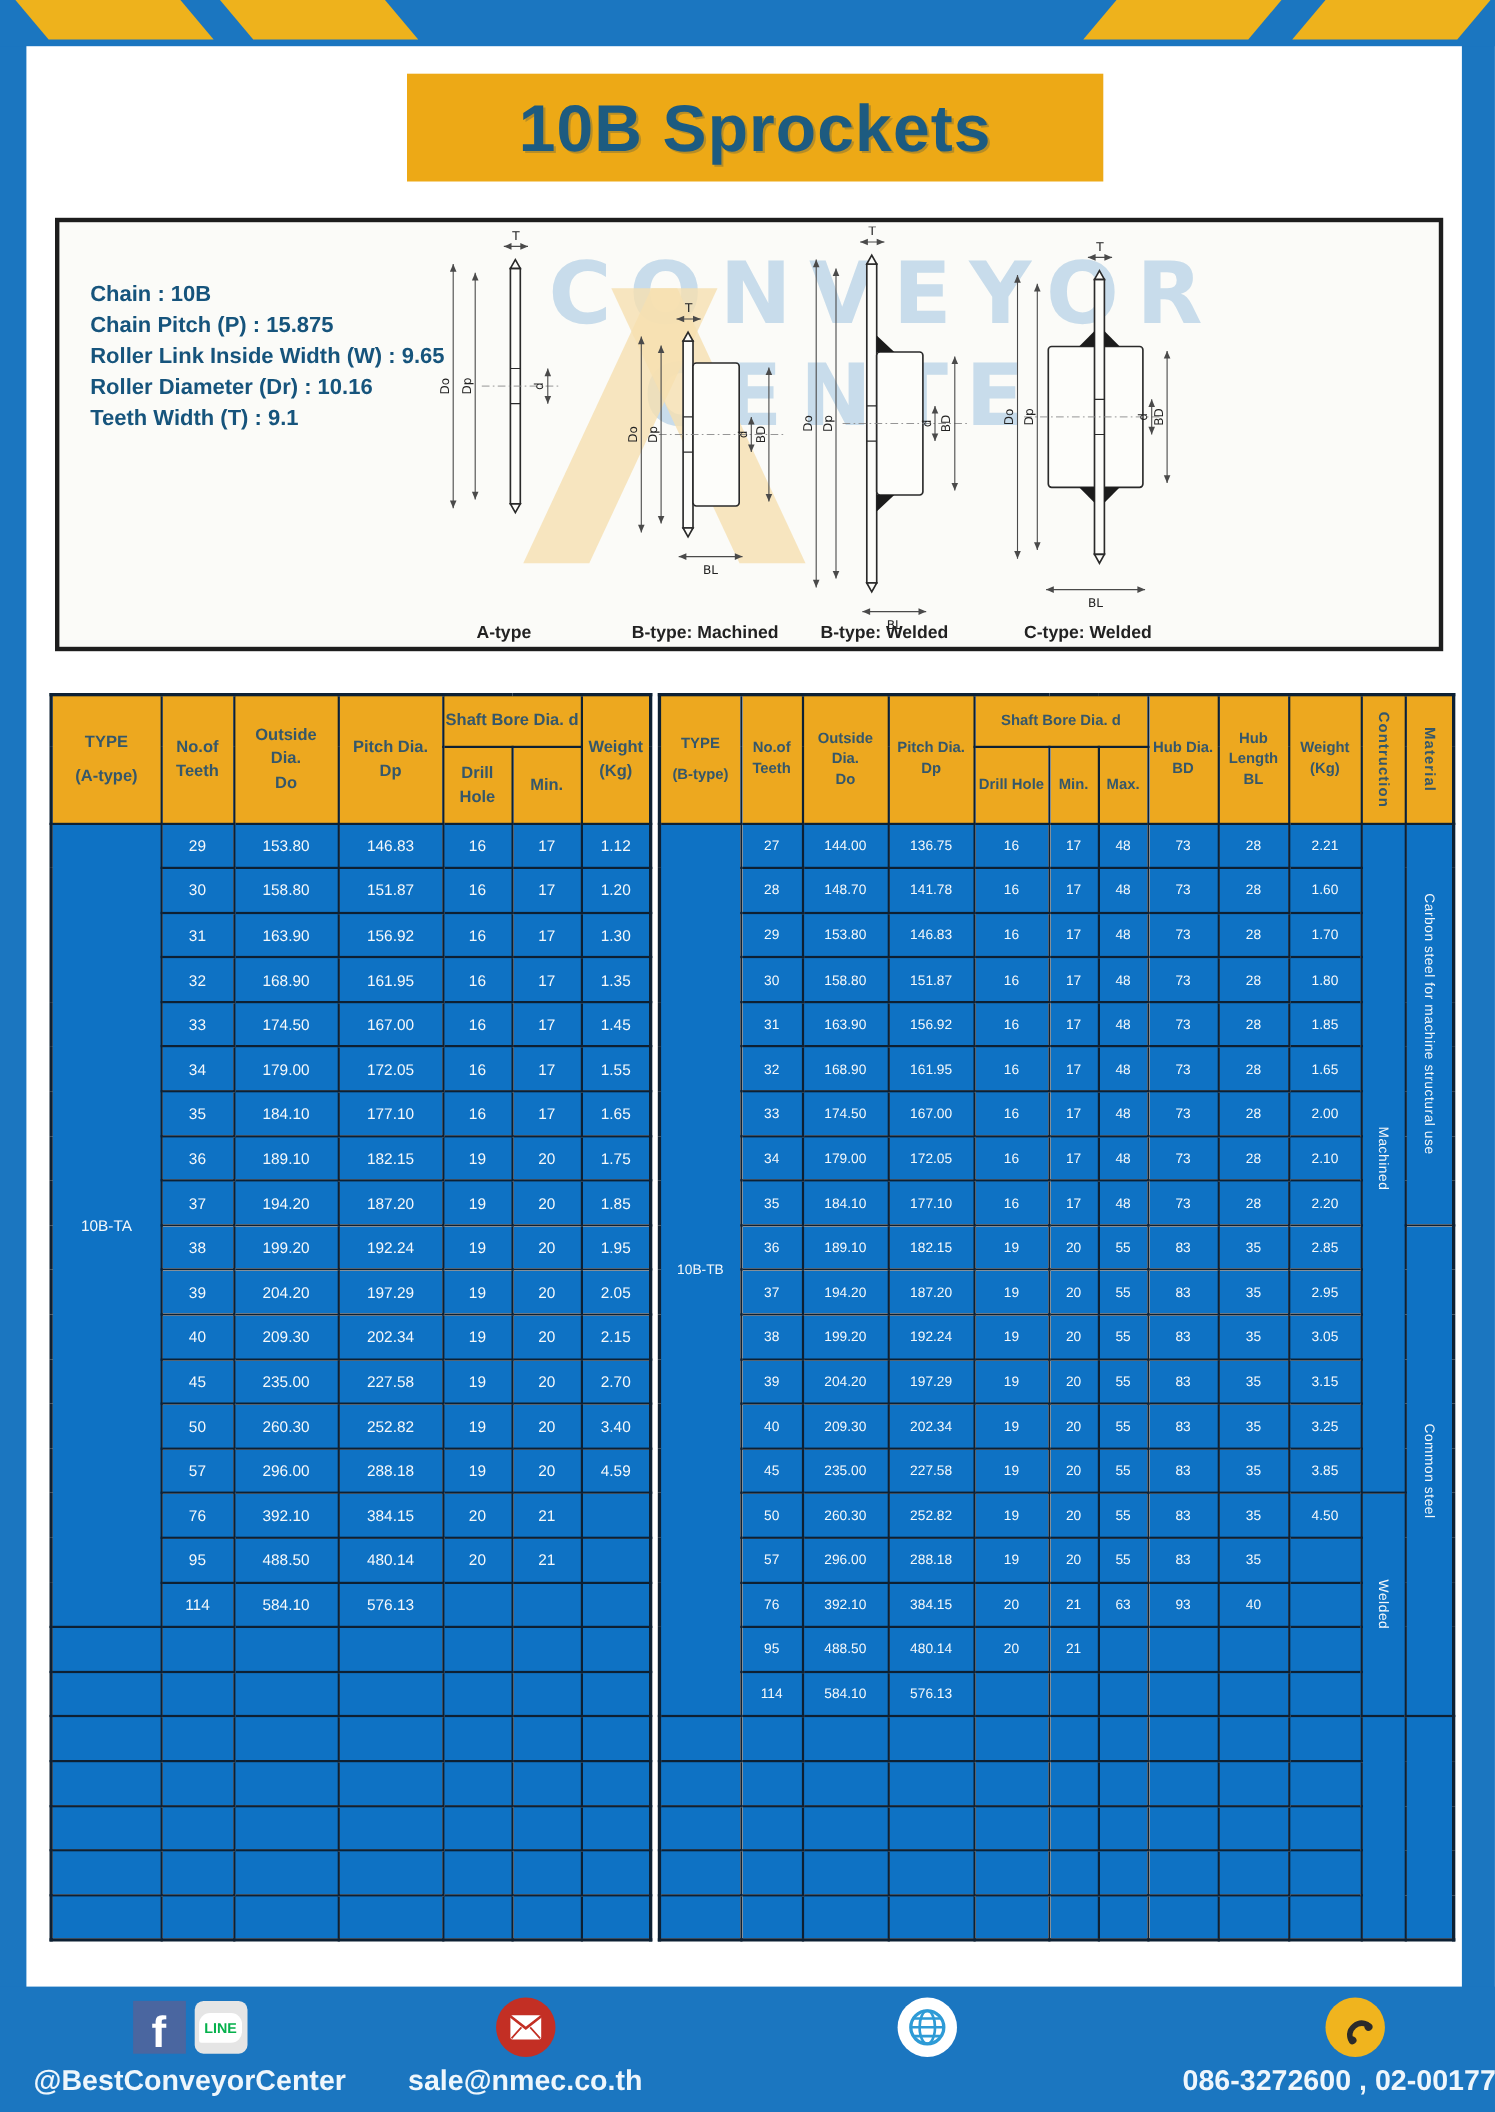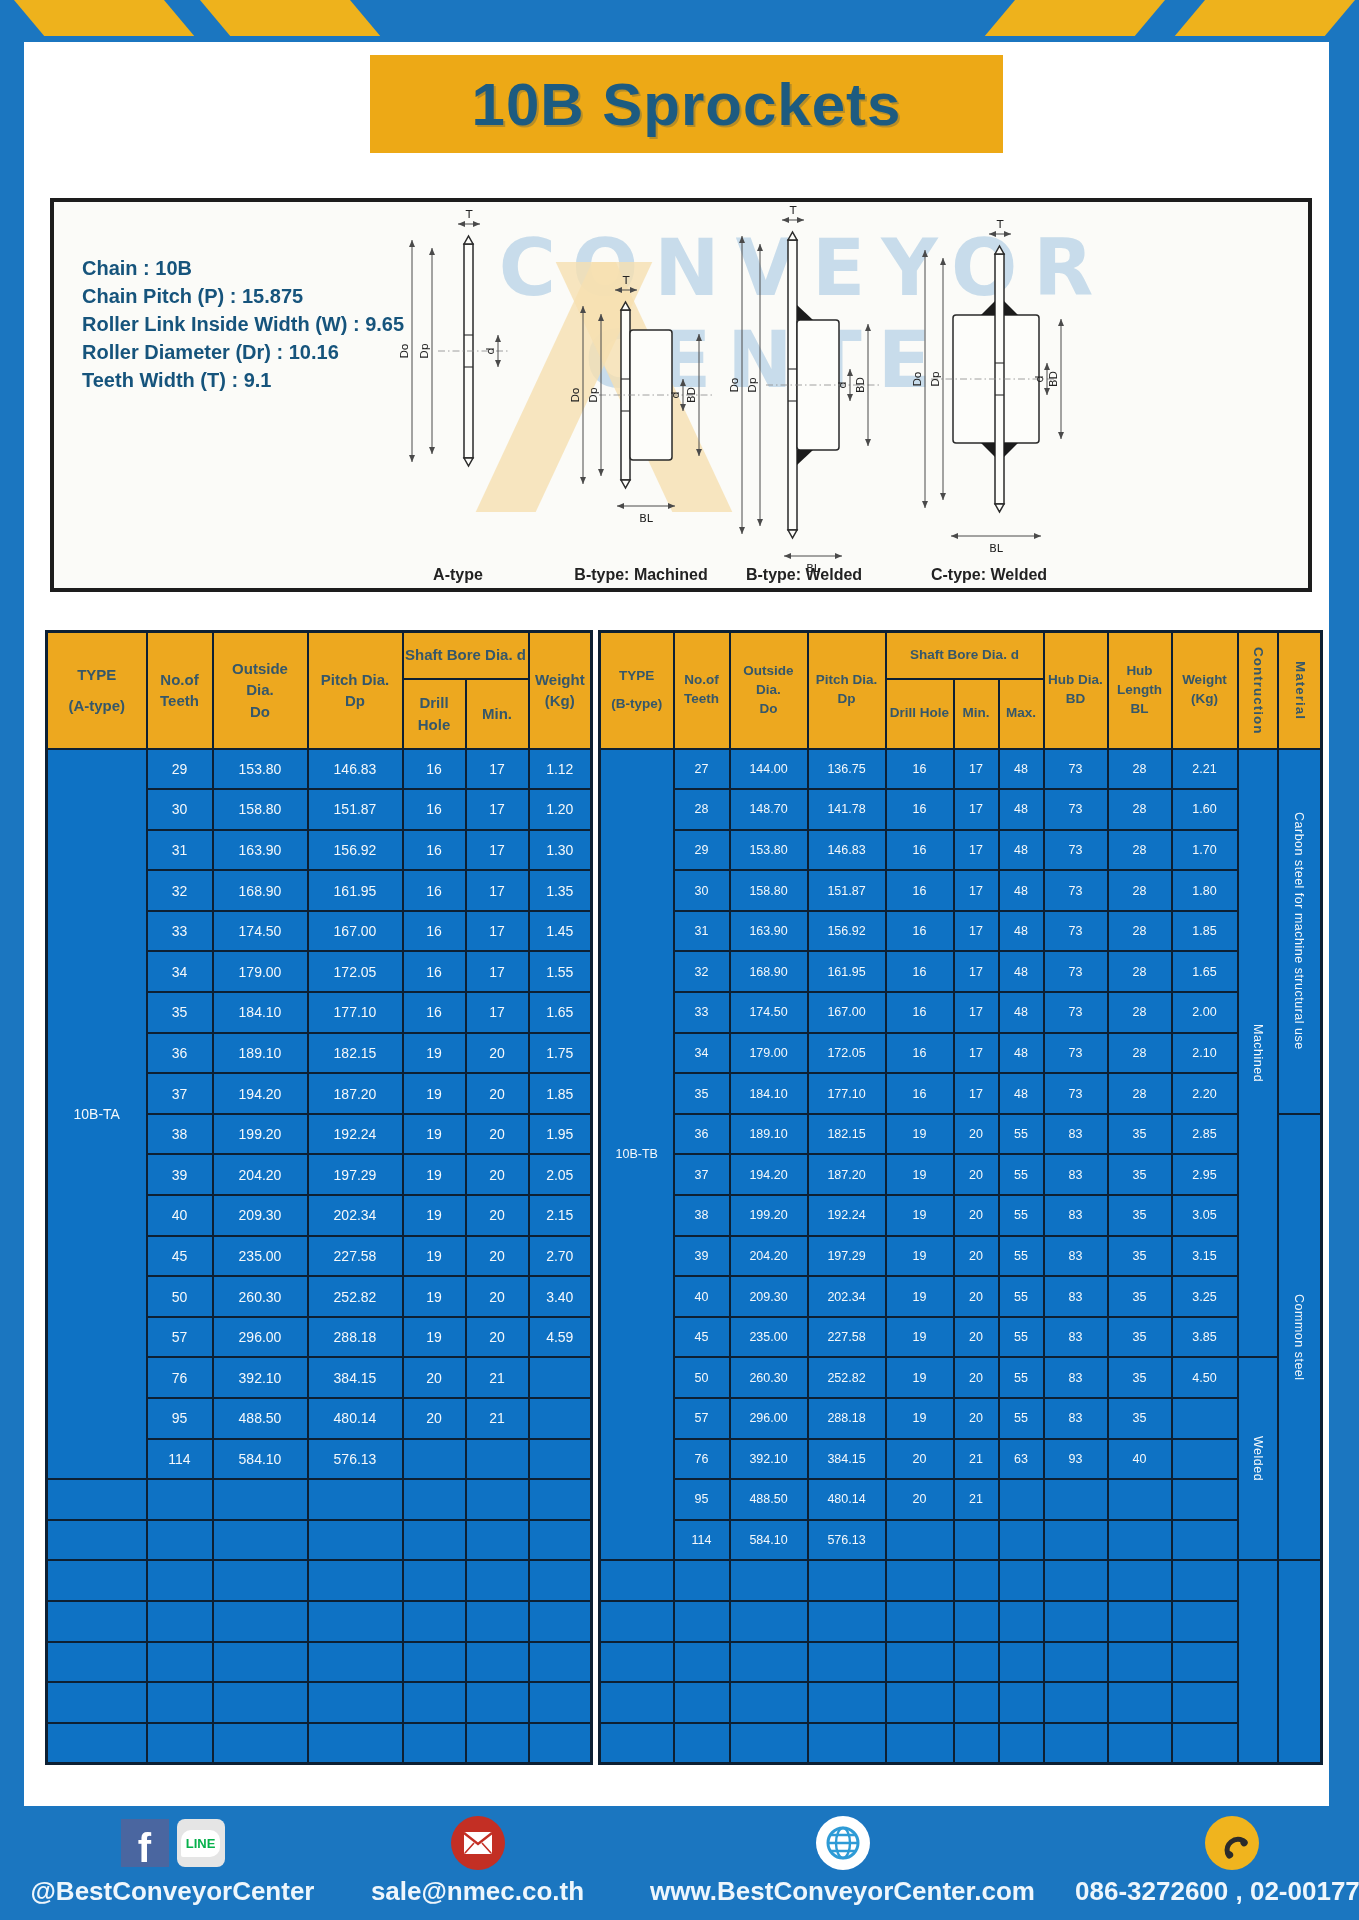--- a/index.html
+++ b/index.html
@@ -9,21 +9,21 @@
   .top-band{position:absolute;left:0;top:0;width:1359px;height:42px;background:#1b76c0;overflow:hidden;z-index:5;}
   .stripe{position:absolute;top:0;height:36px;width:150px;background:#eeb21c;}
   .stripe.l1{left:14px;transform:skewX(40deg);transform-origin:top left;}
   .stripe.l2{left:200px;transform:skewX(40deg);transform-origin:top left;}
   .stripe.r1{left:1015px;transform:skewX(-40deg);transform-origin:top left;}
   .stripe.r2{left:1205px;transform:skewX(-40deg);transform-origin:top left;}
   .side-strip{position:absolute;top:0;height:1920px;background:#1b76c0;z-index:4;}
   .side-strip.left{left:0;width:24px;}
   .side-strip.right{left:1329px;width:30px;}
   
-  .title-banner{position:absolute;left:370px;top:55px;width:633px;height:98px;background:#eda916;
+  .title-banner{position:absolute;left:370px;top:67px;width:633px;height:98px;background:#eda916;
     display:flex;align-items:center;justify-content:center;z-index:6;}
   .title-banner h1{margin:0;font-size:60px;font-weight:800;color:#1d5b80;letter-spacing:1px;
     text-shadow:2px 2px 0 rgba(20,60,90,.25);}
   
   .diagram-box{position:absolute;left:50px;top:198px;width:1262px;height:394px;background:#fbfbf8;
     border:4px solid #1d1d1d;box-sizing:border-box;z-index:6;}
   .specs{position:absolute;left:28px;top:52px;z-index:3;}
   .specs div{font-size:20px;font-weight:bold;color:#16547c;line-height:28px;}
   .watermark{position:absolute;left:400px;top:20px;width:700px;text-align:center;z-index:1;pointer-events:none;}
   .watermark .wm-orange{position:absolute;left:40px;top:30px;width:220px;height:280px;}
@@ -849,21 +849,20 @@
   <div class="f-sec sec3">
     <div class="f-icons">
       <div class="circle-icon globe-circle">
         <svg width="40" height="40" viewBox="0 0 40 40">
           <circle cx="20" cy="20" r="15" fill="none" stroke="#2e9bd6" stroke-width="3"></circle>
           <ellipse cx="20" cy="20" rx="7" ry="15" fill="none" stroke="#2e9bd6" stroke-width="2.4"></ellipse>
           <path d="M5 20 H35 M7 12 H33 M7 28 H33" stroke="#2e9bd6" stroke-width="2.4" fill="none"></path>
         </svg>
       </div>
     </div>
-    <div class="f-text">www.BestConveyorCenter.com</div>
   </div>
   <div class="f-sep"></div>
   <div class="f-sec sec4">
     <div class="f-icons">
       <div class="circle-icon phone-circle">
         <svg width="34" height="34" viewBox="0 0 34 34">
           <path d="M7 22 A11 11 0 0 1 27 22" fill="none" stroke="#2b2b2b" stroke-width="5" stroke-linecap="round" transform="rotate(-40 17 17)"></path>
           <circle cx="7.5" cy="24.5" r="3.6" fill="#2b2b2b" transform="rotate(-40 17 17)"></circle>
           <circle cx="26.5" cy="24.5" r="3.6" fill="#2b2b2b" transform="rotate(-40 17 17)"></circle>
         </svg>

